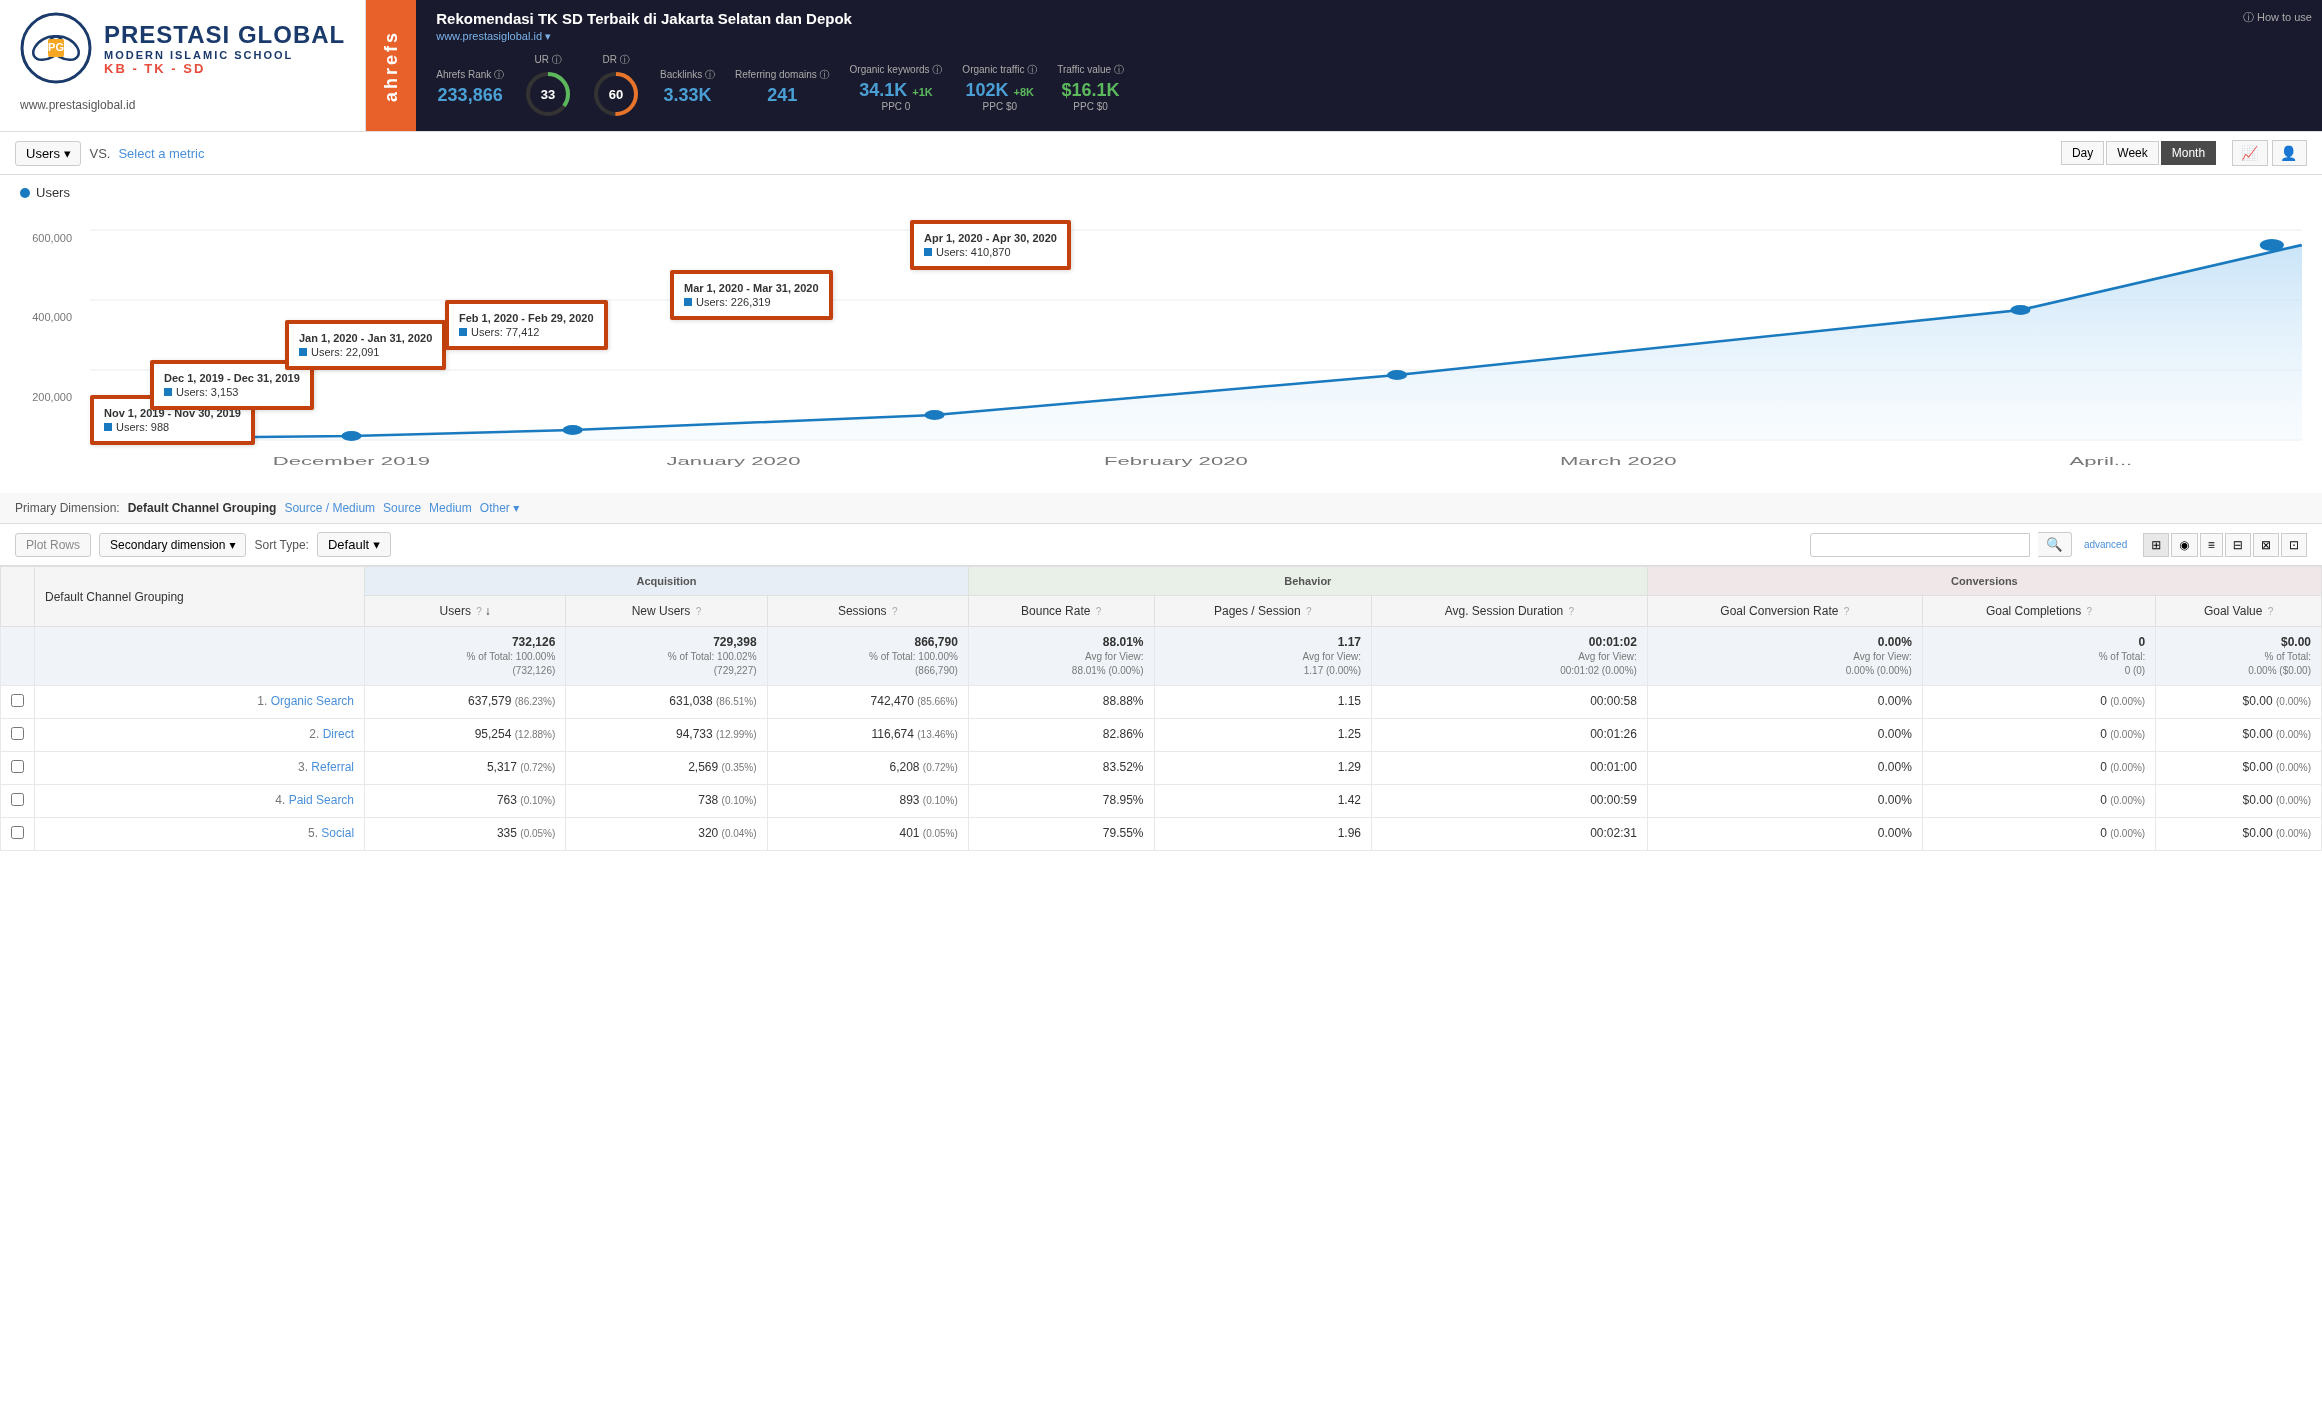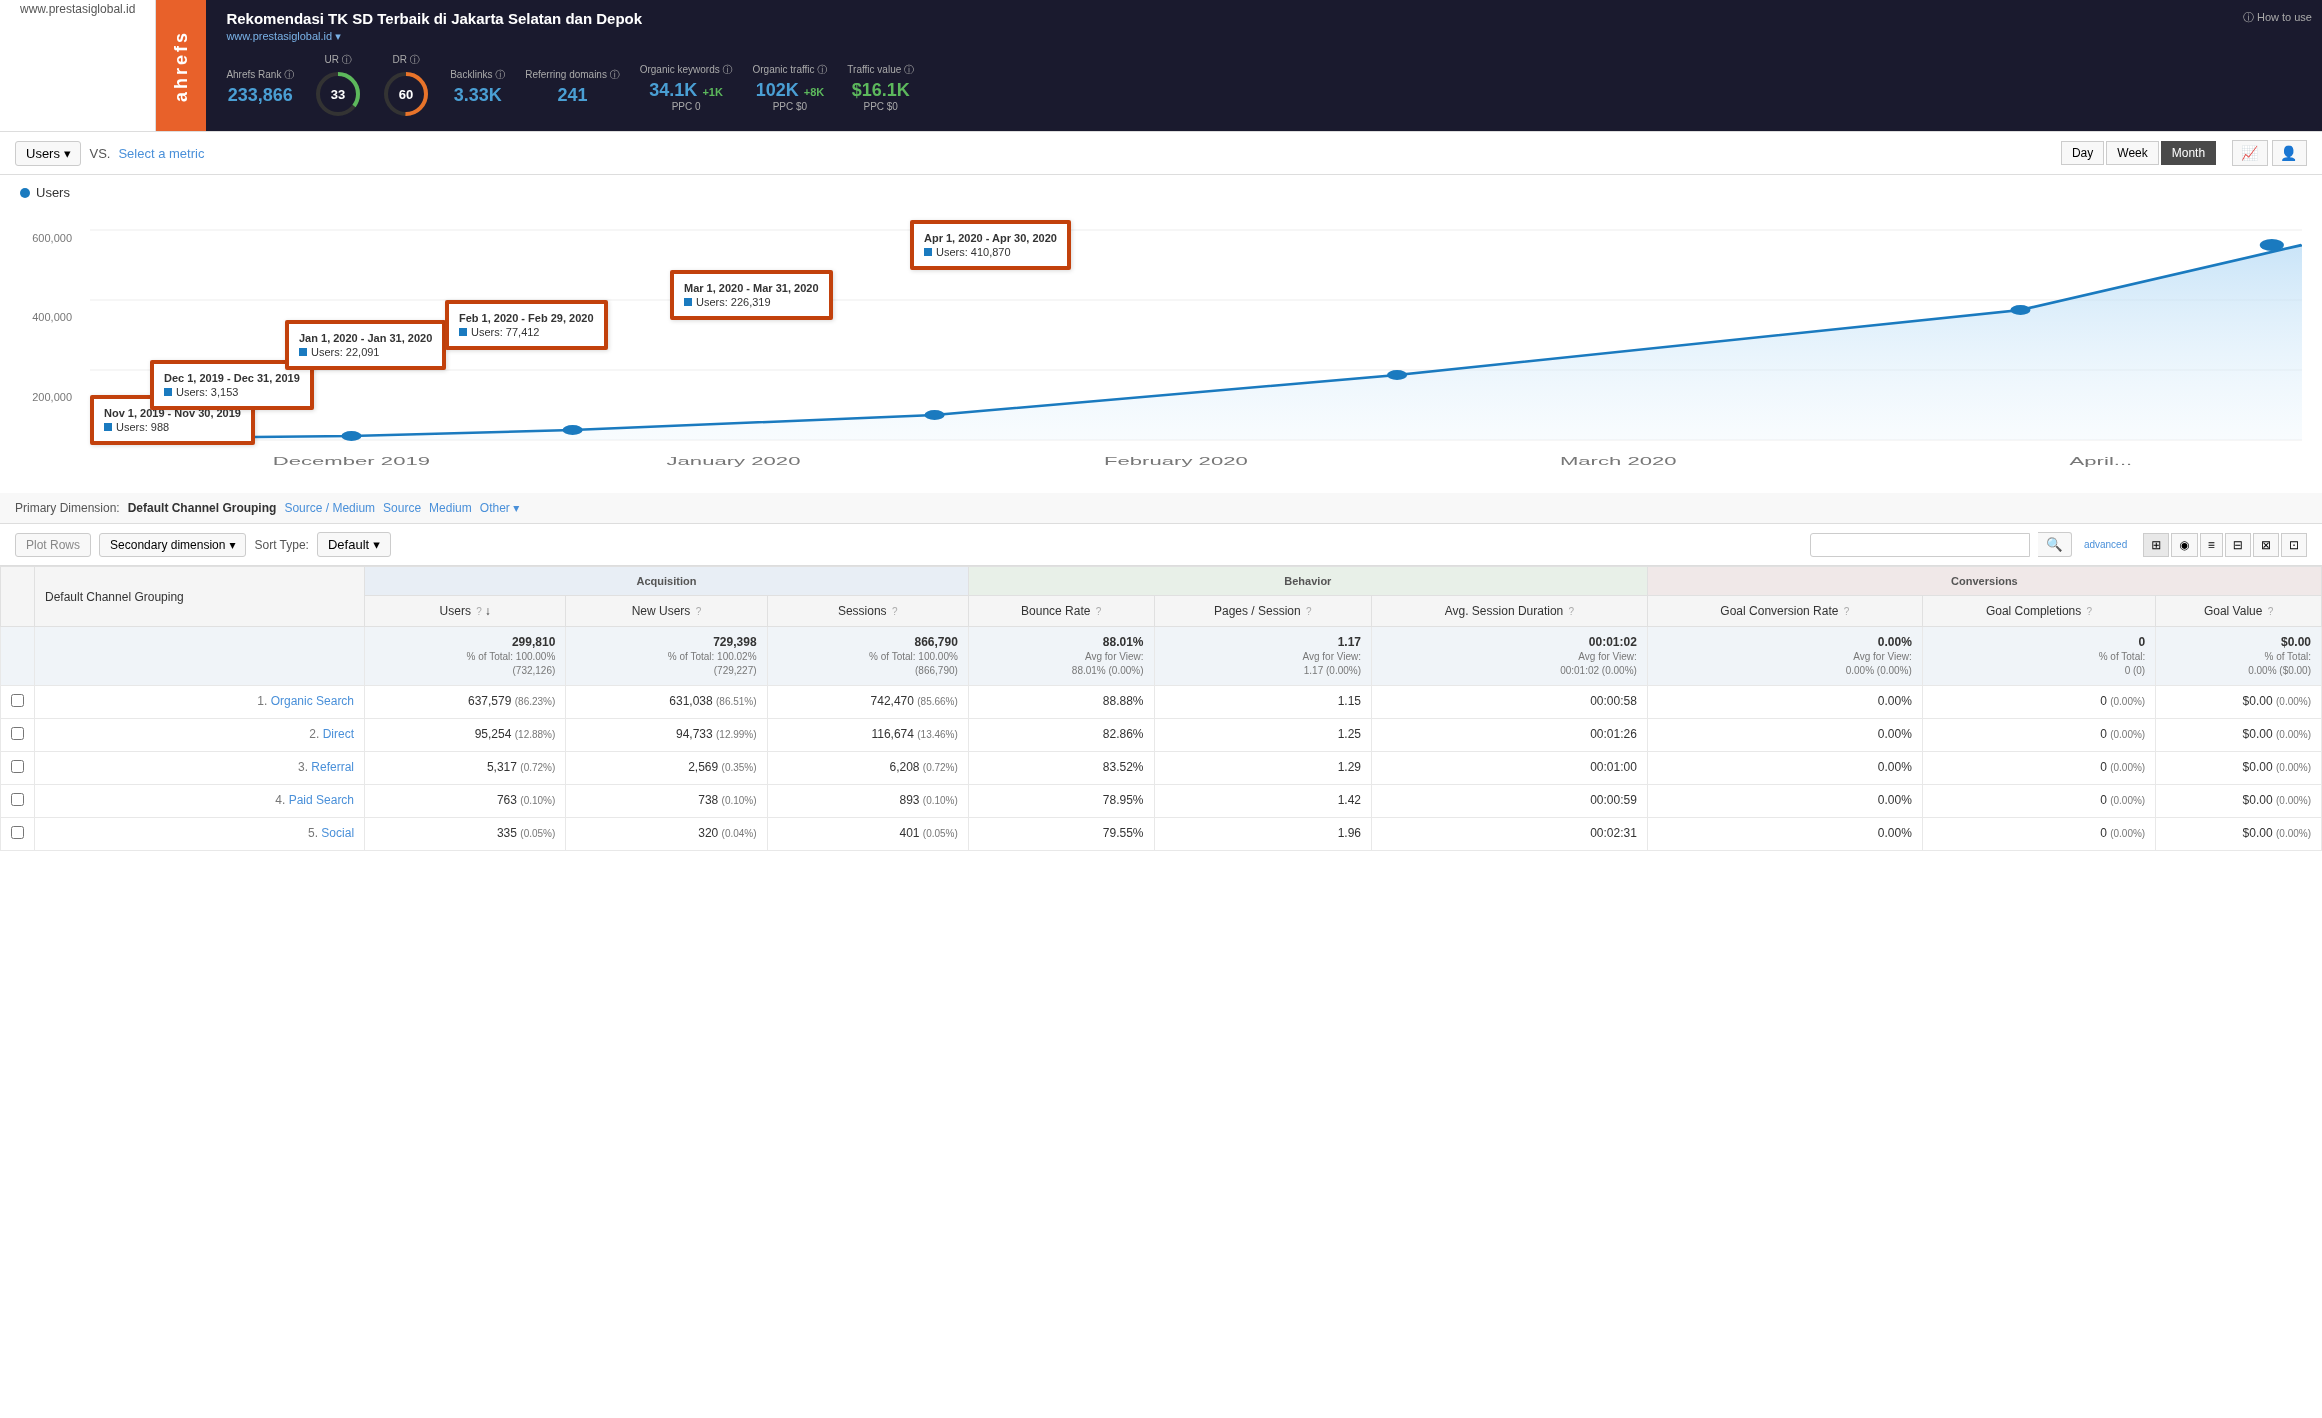--- a/index.html
+++ b/index.html
@@ -81,20 +81,41 @@
     .help-icon { color: #aaa; font-size: 10px; cursor: pointer; margin-left: 2px; }
     .checkbox-cell { width: 30px; text-align: center; }
     .total-row { background: #f0f4f8; }
     .total-row td { font-weight: normal; }
   </style>
 </head>
 <body>
 
 <div class="header">
   <div style="display:flex; flex-direction:column; border-right: 1px solid #ddd;">
+    <div class="logo-section">
+
+      <div style="position:relative; width:72px; height:72px; flex-shrink:0;">
+        <svg width="72" height="72" viewBox="0 0 72 72">
+
+          <circle cx="36" cy="36" r="34" fill="none" stroke="#1a3a6b" stroke-width="3"></circle>
+
+          <ellipse cx="28" cy="36" rx="16" ry="10" fill="none" stroke="#1a3a6b" stroke-width="2.5" transform="rotate(-30,28,36)"></ellipse>
+
+          <ellipse cx="44" cy="36" rx="16" ry="10" fill="none" stroke="#1a3a6b" stroke-width="2.5" transform="rotate(30,44,36)"></ellipse>
+
+          <rect x="28" y="27" width="16" height="18" rx="2" fill="#f5a623"></rect>
+          <text x="36" y="39" text-anchor="middle" fill="white" font-size="11" font-weight="bold" font-family="Arial">PG</text>
+        </svg>
+      </div>
+      <div class="logo-text">
+        <div class="logo-title">PRESTASI GLOBAL</div>
+        <div class="logo-subtitle">MODERN ISLAMIC SCHOOL</div>
+        <div class="logo-sub2">KB - TK - SD</div>
+      </div>
+    </div>
     <div class="logo-url">www.prestasiglobal.id</div>
   </div>
 
   <div class="ahrefs-panel">
     <div class="ahrefs-logo">ahrefs</div>
     <div class="ahrefs-content">
       <div class="ahrefs-title">Rekomendasi TK SD Terbaik di Jakarta Selatan dan Depok</div>
       <div class="ahrefs-url">www.prestasiglobal.id ▾</div>
       <div class="ahrefs-metrics">
 
@@ -333,21 +354,21 @@
           Goal Value <span class="help-icon">?</span>
         </th>
       </tr>
     </thead>
     <tbody>
 
       <tr class="total-row">
         <td class="checkbox-cell"></td>
         <td class="left"></td>
         <td>
-          <strong>299,810</strong><br>
+          <strong>732,126</strong><br>
           <span class="sub-val">% of Total: 100.00%<br>(732,126)</span>
         </td>
         <td>
           <strong>729,398</strong><br>
           <span class="sub-val">% of Total: 100.02%<br>(729,227)</span>
         </td>
         <td>
           <strong>866,790</strong><br>
           <span class="sub-val">% of Total: 100.00%<br>(866,790)</span>
         </td>

